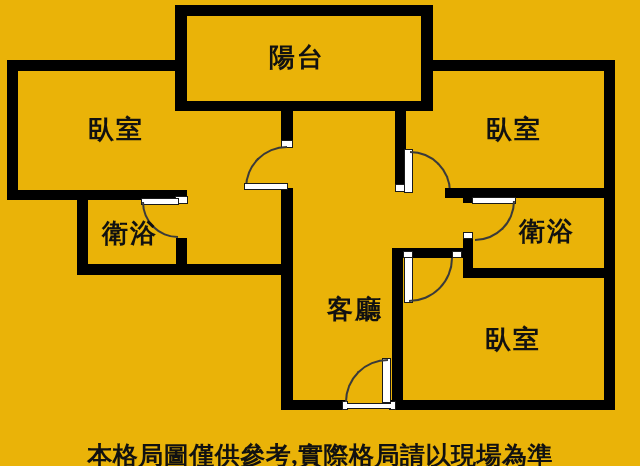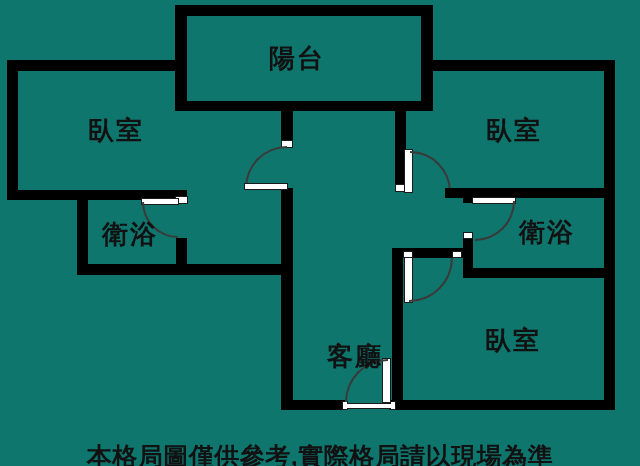--- a/index.html
+++ b/index.html
@@ -1,17 +1,17 @@
 <!DOCTYPE html>
 <html><head>
 <meta charset="utf-8">
 <style>
   html,body{margin:0;padding:0;background:#ffffff;}
-  .plan{position:relative;width:640px;height:466px;background:#0f766e;overflow:hidden;
-        font-family:Liberation Sans, sans-serif;}
+  .plan{position:relative;width:640px;height:466px;background:#eab308;overflow:hidden;
+        font-family:Liberation Serif, serif;}
   .wall{position:absolute;background:#000000;}
   .jamb{position:absolute;background:#ffffff;border:1.5px solid #1a1a1a;box-sizing:border-box;}
   .leaf{position:absolute;background:#ffffff;border:1.8px solid #1a1a1a;box-sizing:border-box;}
   .arc{position:absolute;box-sizing:border-box;}
   .arc.nw{border-top:2px solid #3a3a3a;border-left:2px solid #3a3a3a;border-top-left-radius:100%;}
   .arc.ne{border-top:2px solid #3a3a3a;border-right:2px solid #3a3a3a;border-top-right-radius:100%;}
   .arc.sw{border-bottom:2px solid #3a3a3a;border-left:2px solid #3a3a3a;border-bottom-left-radius:100%;}
   .arc.se{border-bottom:2px solid #3a3a3a;border-right:2px solid #3a3a3a;border-bottom-right-radius:100%;}
   .threshold{position:absolute;background:#ffffff;border-top:1.5px solid #1a1a1a;border-bottom:1.5px solid #1a1a1a;box-sizing:border-box;}
   .room-label{position:absolute;width:110px;height:30px;line-height:30px;text-align:center;
@@ -76,18 +76,18 @@
   <div class="jamb" style="left:389px;top:401px;width:7px;height:9px;"></div>
   <div class="threshold" style="left:347px;top:403px;width:44px;height:6px;"></div>
   <div class="leaf" style="left:382px;top:358px;width:9px;height:45px;"></div>
   <div class="arc nw" style="left:345px;top:359px;width:43px;height:43px;"></div>
 
   <div class="room-label" style="left:242px;top:43px;">陽台</div>
   <div class="room-label" style="left:61px;top:115px;">臥室</div>
   <div class="room-label" style="left:459px;top:115px;">臥室</div>
   <div class="room-label" style="left:75px;top:219px;">衛浴</div>
   <div class="room-label" style="left:492px;top:217px;">衛浴</div>
-  <div class="room-label" style="left:300px;top:295px;margin-top:46px;">客廳</div>
+  <div class="room-label" style="left:300px;top:295px;">客廳</div>
   <div class="room-label" style="left:458px;top:325px;">臥室</div>
 
   <div class="disclaimer">本格局圖僅供參考,實際格局請以現場為準</div>
 
 </div>
 
 </body></html>

